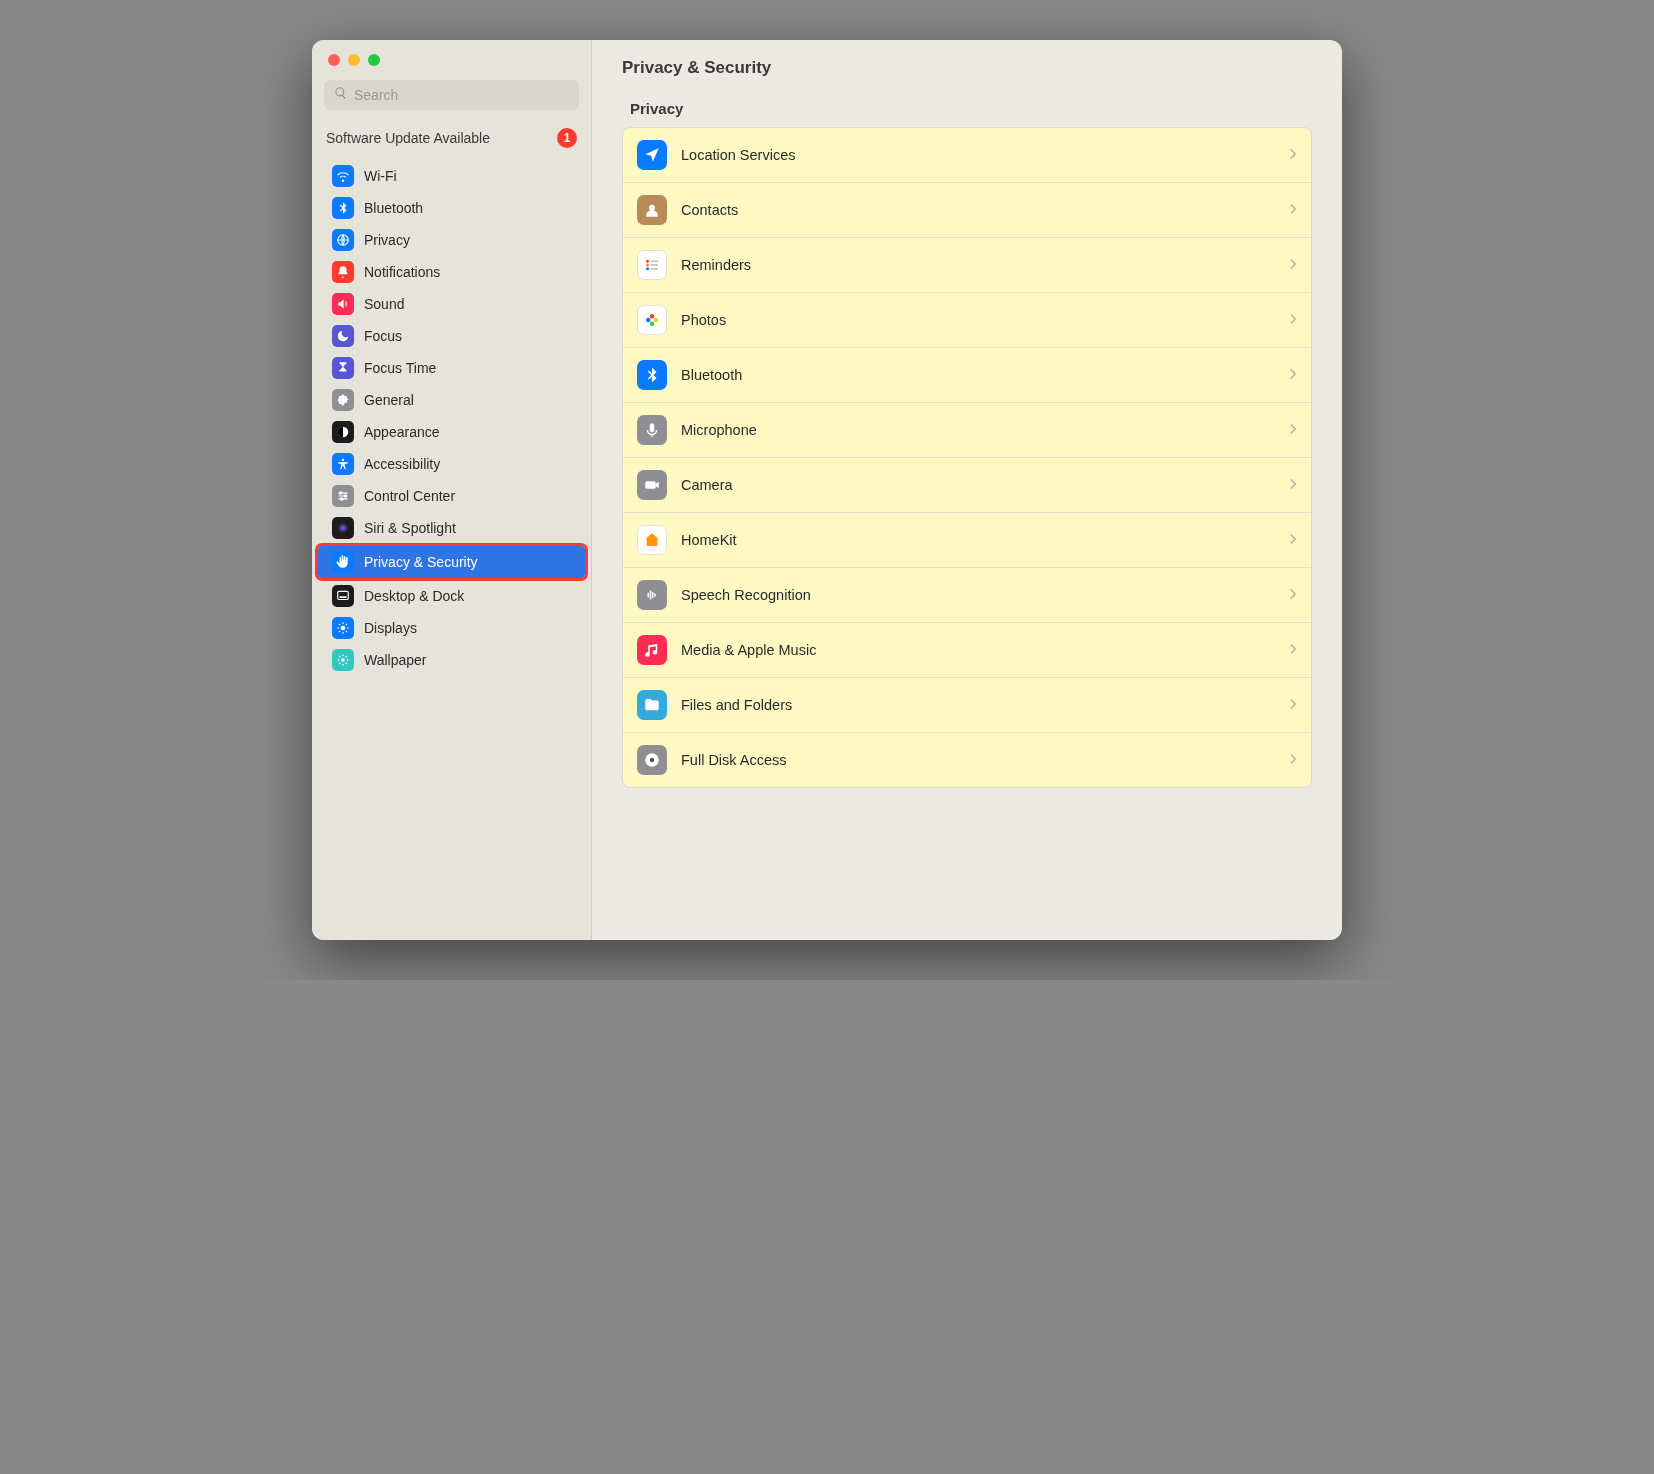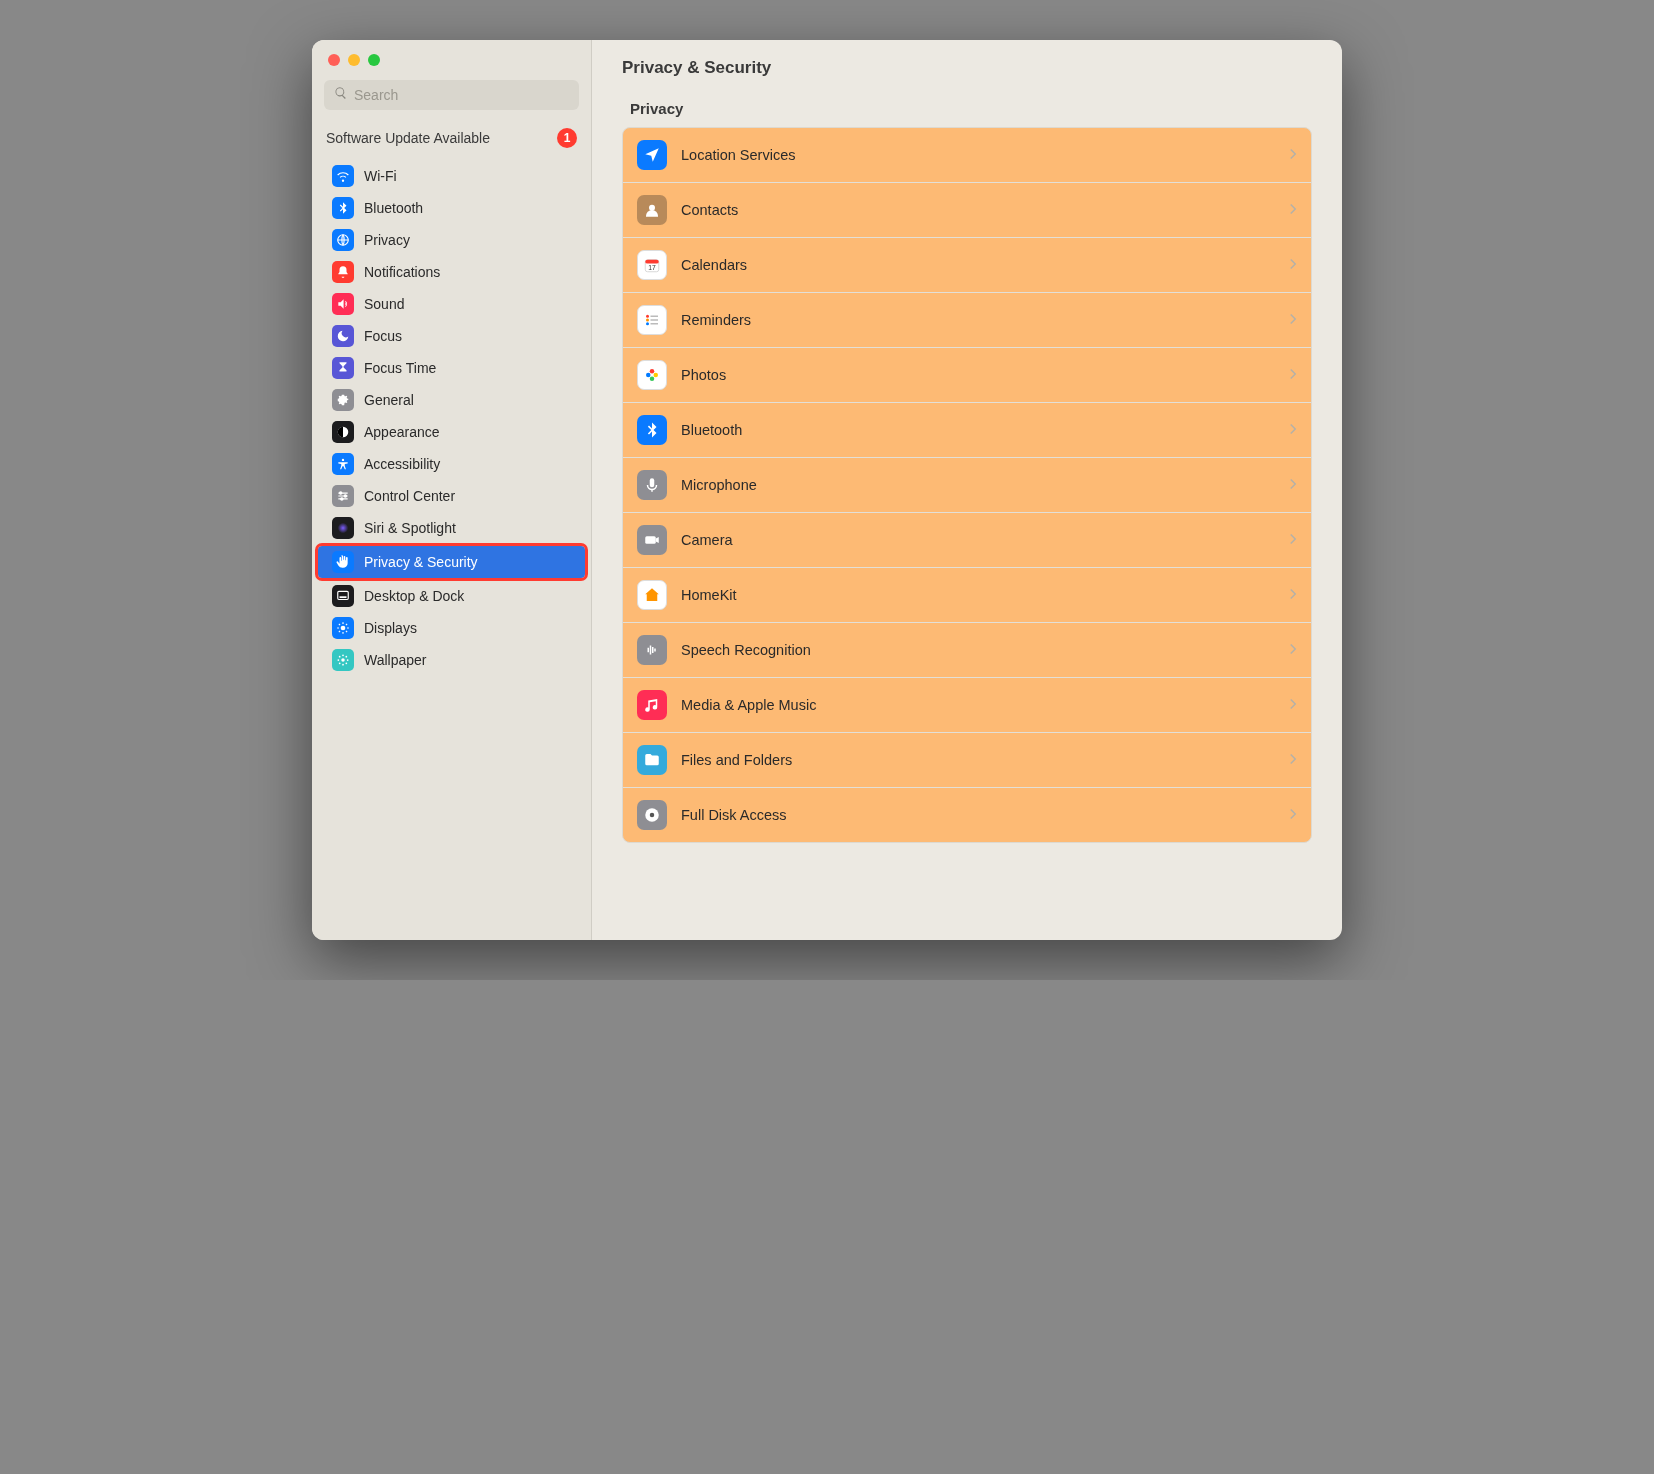--- a/index.html
+++ b/index.html
@@ -134,21 +134,21 @@
       overflow-y: auto;
       padding: 0 30px 20px 30px;
     }
     .section-title {
       font-size: 15px;
       font-weight: 700;
       color: #3a3a3a;
       margin: 8px 0 10px 8px;
     }
     .list-card {
-      background: #fdba74;
+      background: #fef9c3;
       border: 1px solid #ddd9d0;
       border-radius: 8px;
       overflow: hidden;
       margin-bottom: 14px;
     }
     .list-row {
       display: flex;
       align-items: center;
       gap: 14px;
       padding: 12px 14px;
@@ -391,33 +391,20 @@
                 <path d="M4 20a8 8 0 0116 0v1H4v-1z"></path>
               </svg>
             </span>
             <span class="row-label">Contacts</span>
             <span class="chevron"><svg viewBox="0 0 10 16">
                 <path d="M2 2l6 6-6 6"></path>
               </svg></span>
           </div>
           <div class="list-row">
             <span class="row-icon" style="background: rgb(255, 255, 255); border: 1px solid rgb(221, 221, 221);">
-              <svg viewBox="0 0 24 24">
-                <rect x="3" y="5" width="18" height="16" rx="3" fill="#fff" stroke="#ccc"></rect>
-                <rect x="3" y="5" width="18" height="5" rx="3" fill="#ff3b30"></rect>
-                <text x="12" y="19" text-anchor="middle" font-size="9" fill="#333">17</text>
-              </svg>
-            </span>
-            <span class="row-label">Calendars</span>
-            <span class="chevron"><svg viewBox="0 0 10 16">
-                <path d="M2 2l6 6-6 6"></path>
-              </svg></span>
-          </div>
-          <div class="list-row">
-            <span class="row-icon" style="background: rgb(255, 255, 255); border: 1px solid rgb(221, 221, 221);">
               <svg viewBox="0 0 24 24" fill="none">
                 <circle cx="6" cy="7" r="2" fill="#ff3b30"></circle>
                 <circle cx="6" cy="12" r="2" fill="#ff9500"></circle>
                 <circle cx="6" cy="17" r="2" fill="#007aff"></circle>
                 <path d="M10 7h10M10 12h10M10 17h10" stroke="#bbb" stroke-width="2"></path>
               </svg>
             </span>
             <span class="row-label">Reminders</span>
             <span class="chevron"><svg viewBox="0 0 10 16">
                 <path d="M2 2l6 6-6 6"></path>

